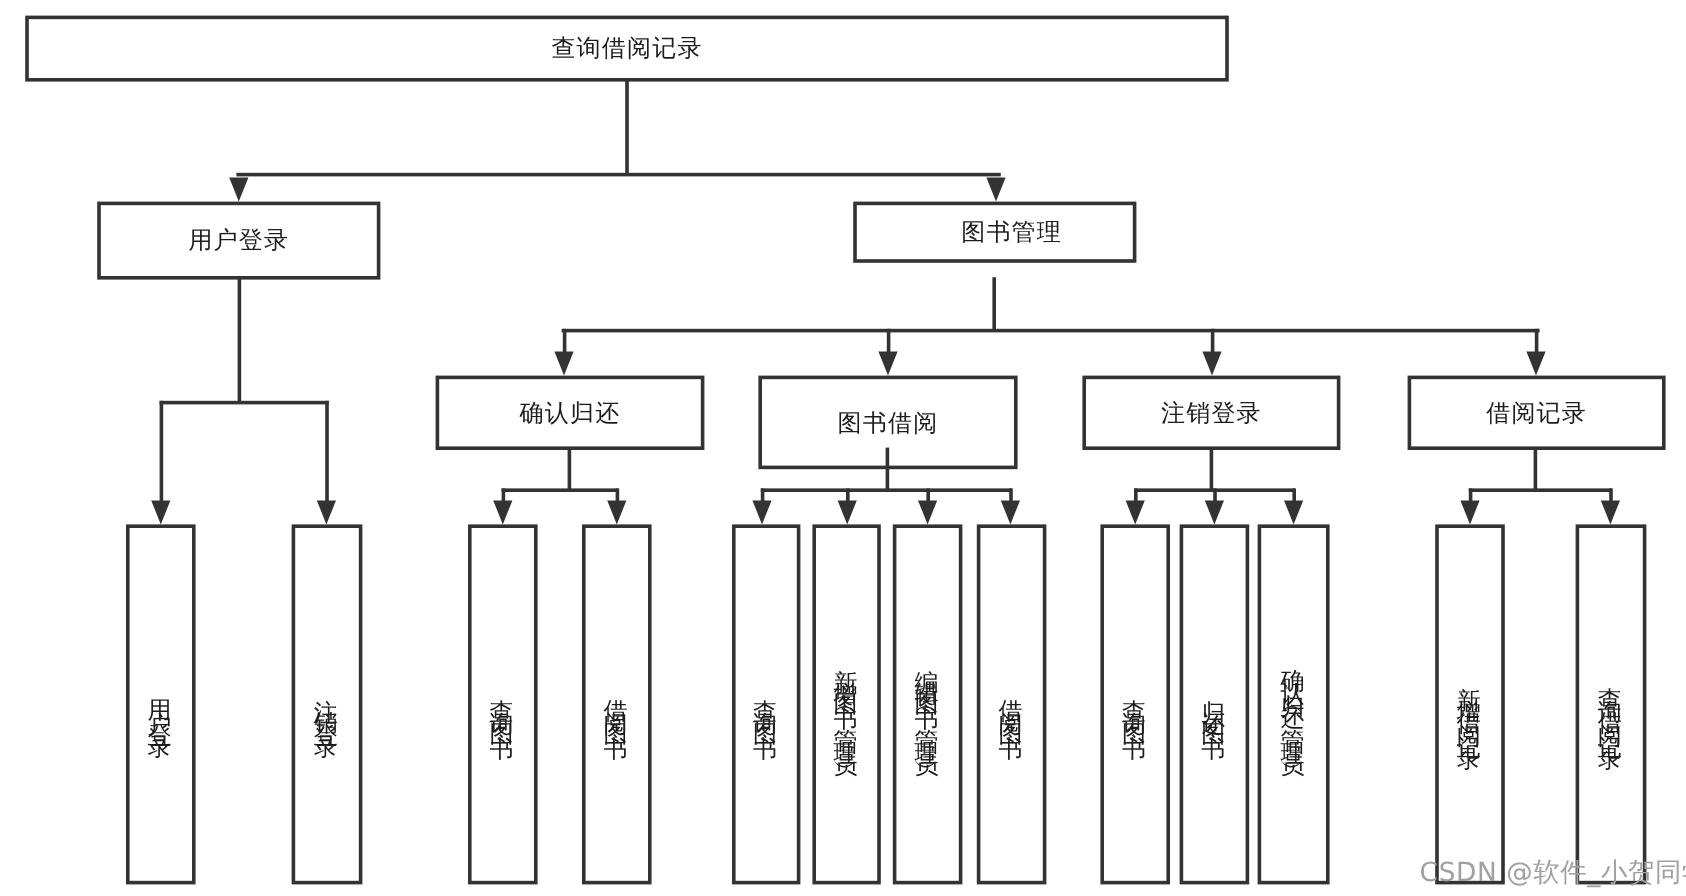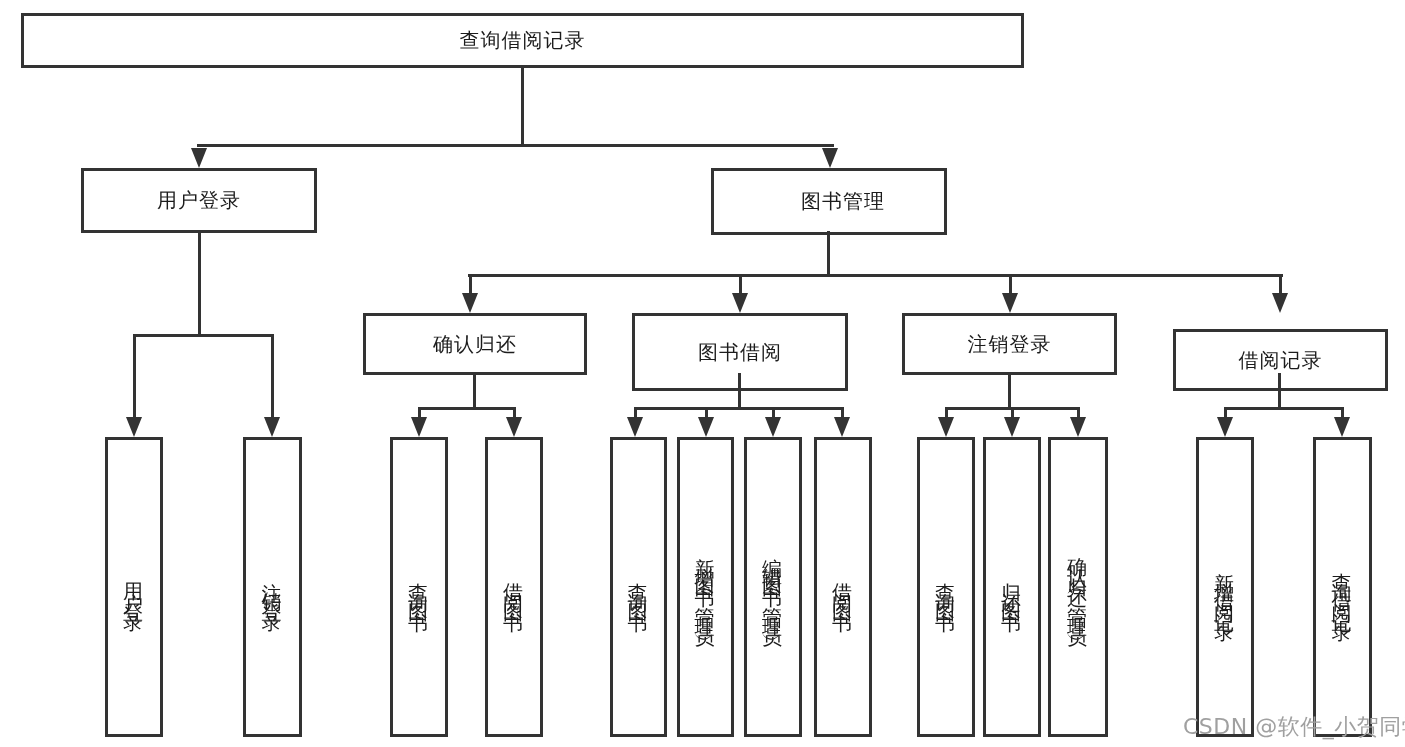--- a/index.html
+++ b/index.html
@@ -62,34 +62,34 @@
 
 <div class="canvas">
 
   <div class="box" style="left:21px; top:13px; width:1003px; height:55px;">
     <span>查询借阅记录</span>
   </div>
 
   <div class="box" style="left:81px; top:168px; width:236px; height:65px;">
     <span>用户登录</span>
   </div>
-  <div class="box" style="left:711px; top:168px; width:236px; height:67px;padding-left:28px;">
+  <div class="box" style="left:711px; top:168px; width:236px; height:51px;padding-left:28px;">
     <span>图书管理</span>
   </div>
 
   <div class="box" style="left:363px; top:313px; width:224px; height:62px;">
     <span>确认归还</span>
   </div>
   <div class="box" style="left:632px; top:313px; width:216px; height:78px;">
     <span>图书借阅</span>
   </div>
   <div class="box" style="left:902px; top:313px; width:215px; height:62px;">
     <span>注销登录</span>
   </div>
-  <div class="box" style="left:1173px; top:313px; width:215px; height:62px;margin-top:16px;">
+  <div class="box" style="left:1173px; top:313px; width:215px; height:62px;">
     <span>借阅记录</span>
   </div>
 
   <div class="box vbox" style="left:105px; top:437px; width:58px; height:300px;">
     <span>用户登录</span>
   </div>
   <div class="box vbox" style="left:243px; top:437px; width:59px; height:300px;">
     <span>注销登录</span>
   </div>
 

